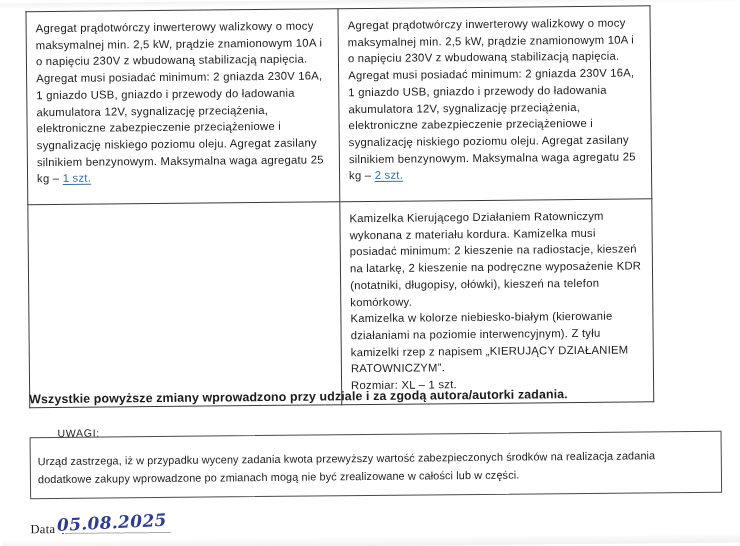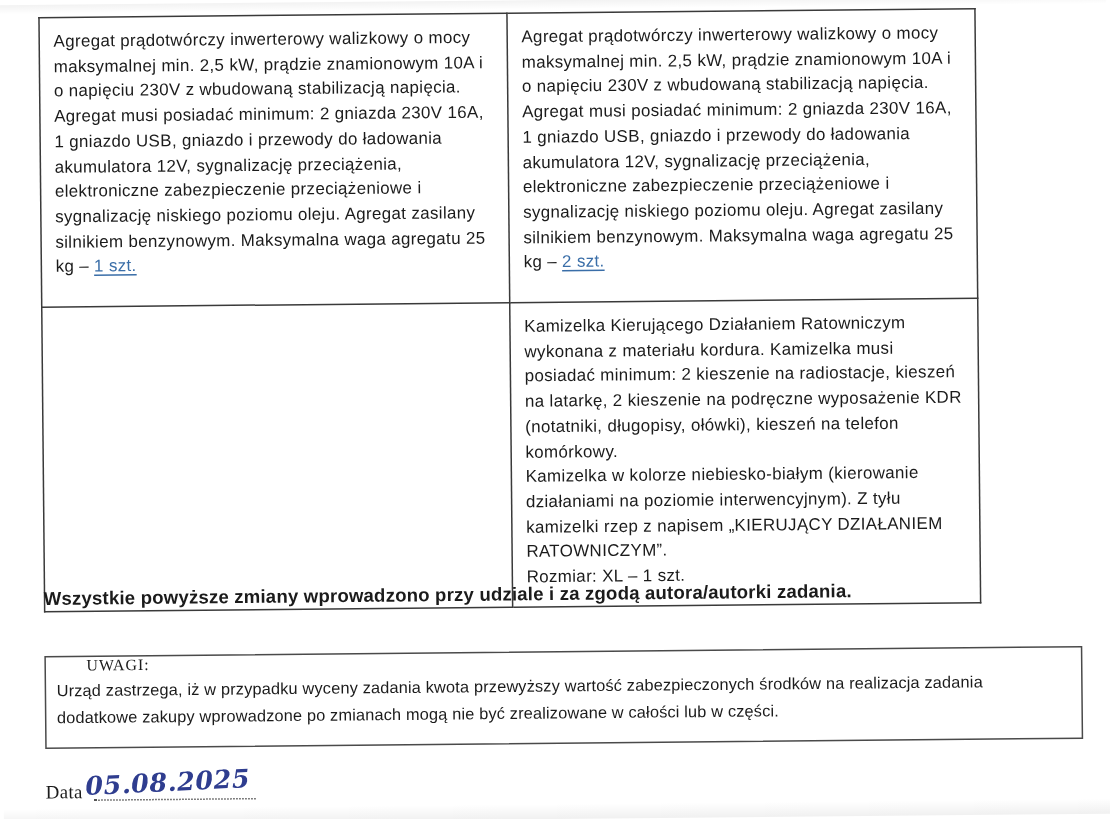--- a/index.html
+++ b/index.html
@@ -65,24 +65,23 @@
     font-size: 12.4px;
     font-weight: bold;
     letter-spacing: 0.01em;
     line-height: 1.3;
   }
 
   
   .remarks-label {
     position: absolute;
     left: 56px;
-    top: 436px;
+    top: 424px;
     font-size: 10.6px;
     letter-spacing: 0.06em;
-    font-family: Liberation Serif, serif;
   }
   .remarks-box {
     position: absolute;
     left: 28px;
     top: 434px;
     width: 692px;
     height: 62px;
     border: 1px solid #4a4a4a;
     box-sizing: border-box;
   }

